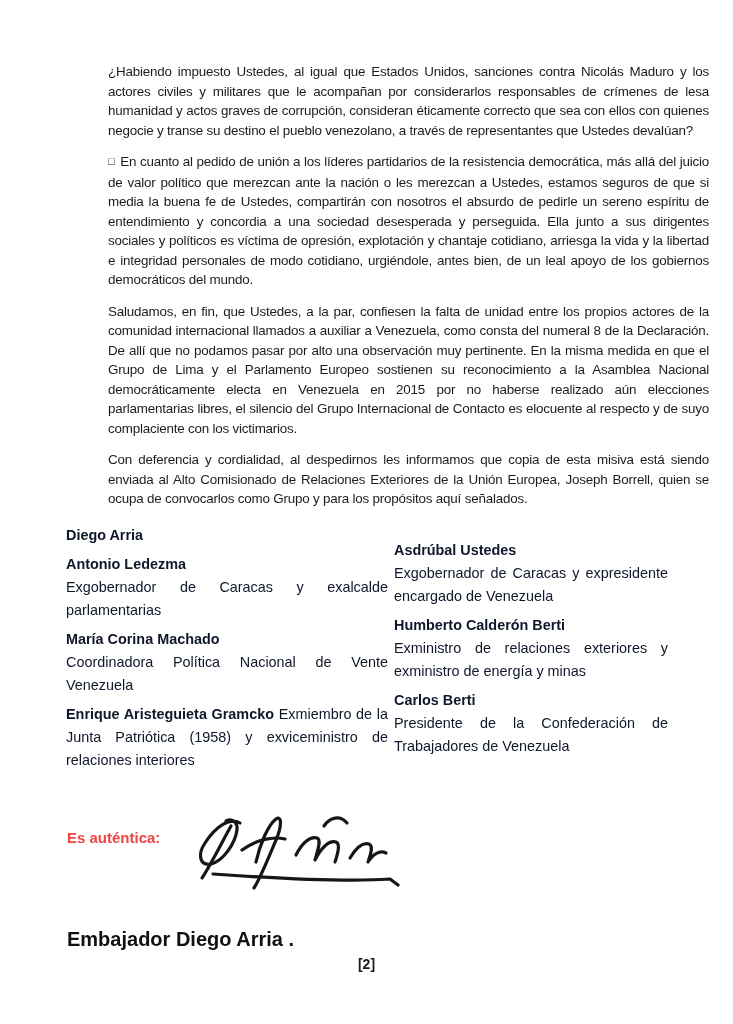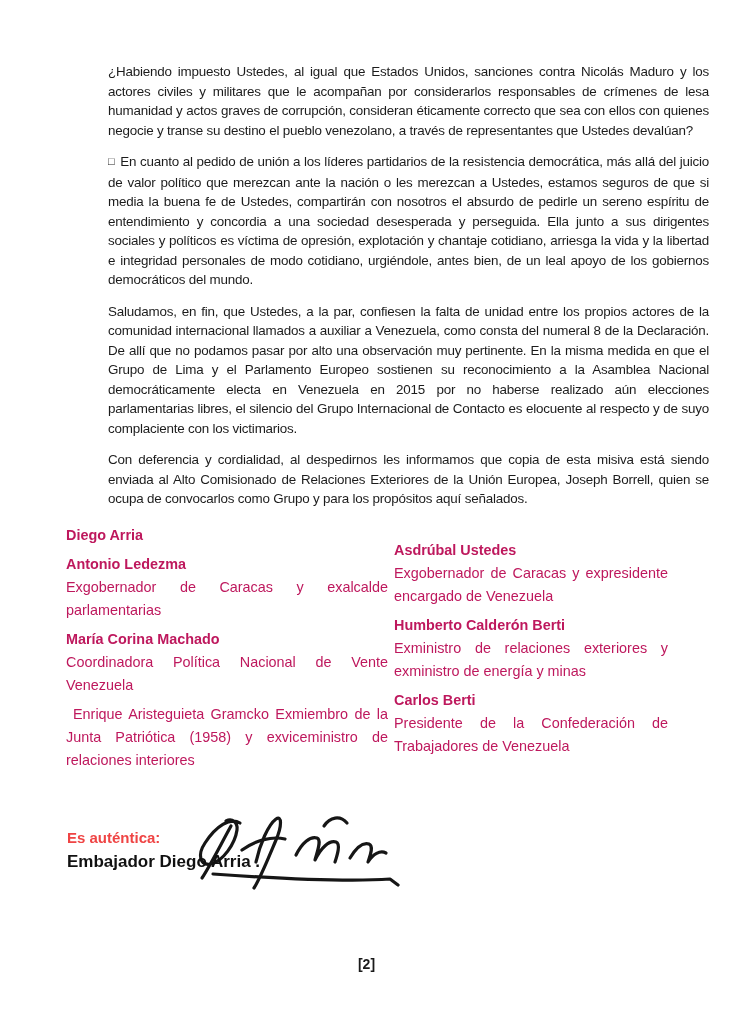--- a/index.html
+++ b/index.html
@@ -18,45 +18,45 @@
   }
   .letter-body p{margin:0 0 12px 0;}
   .bullet{
     display:inline-block;font-size:11px;transform:translateY(-1px);
     margin-right:2px;color:#1c1c1c;
   }
 
   
   .signatories{
     position:absolute;left:66px;top:524px;width:602px;
-    display:flex;color:#be185d;
+    display:flex;color:#0f172a;
     font-family:"Liberation Sans",sans-serif;
     font-size:14.4px;line-height:23px;
   }
   .col-left{width:322px;margin-right:6px;}
   .col-right{width:274px;padding-top:15px;}
   .entry{margin-bottom:6px;}
   .entry .name{font-weight:bold;}
   .entry .role{text-align:justify;}
   .entry-inline .role{text-align:justify;}
-  .entry-inline .name-inline{font-weight:normal;margin-left:7px;}
+  .entry-inline .name-inline{font-weight:bold;}
 
   
   .auth-label{
     position:absolute;left:67px;top:829px;
     font-family:"Liberation Sans",sans-serif;
     font-weight:bold;font-size:15px;color:#ef4444;
   }
   .signature-svg{
     position:absolute;left:190px;top:810px;width:214px;height:82px;
   }
   .signer{
-    position:absolute;left:67px;top:852px;
+    position:absolute;left:67px;top:928px;
     font-family:"Liberation Sans",sans-serif;
-    font-weight:bold;font-size:17px;color:#111;
+    font-weight:bold;font-size:20px;color:#111;
   }
 
   
   .page-number{
     position:absolute;left:0;top:956px;width:733px;text-align:center;
     font-family:"Liberation Sans",sans-serif;
     font-weight:bold;font-size:14px;color:#1a1a1a;
   }
 </style>
 </head>

